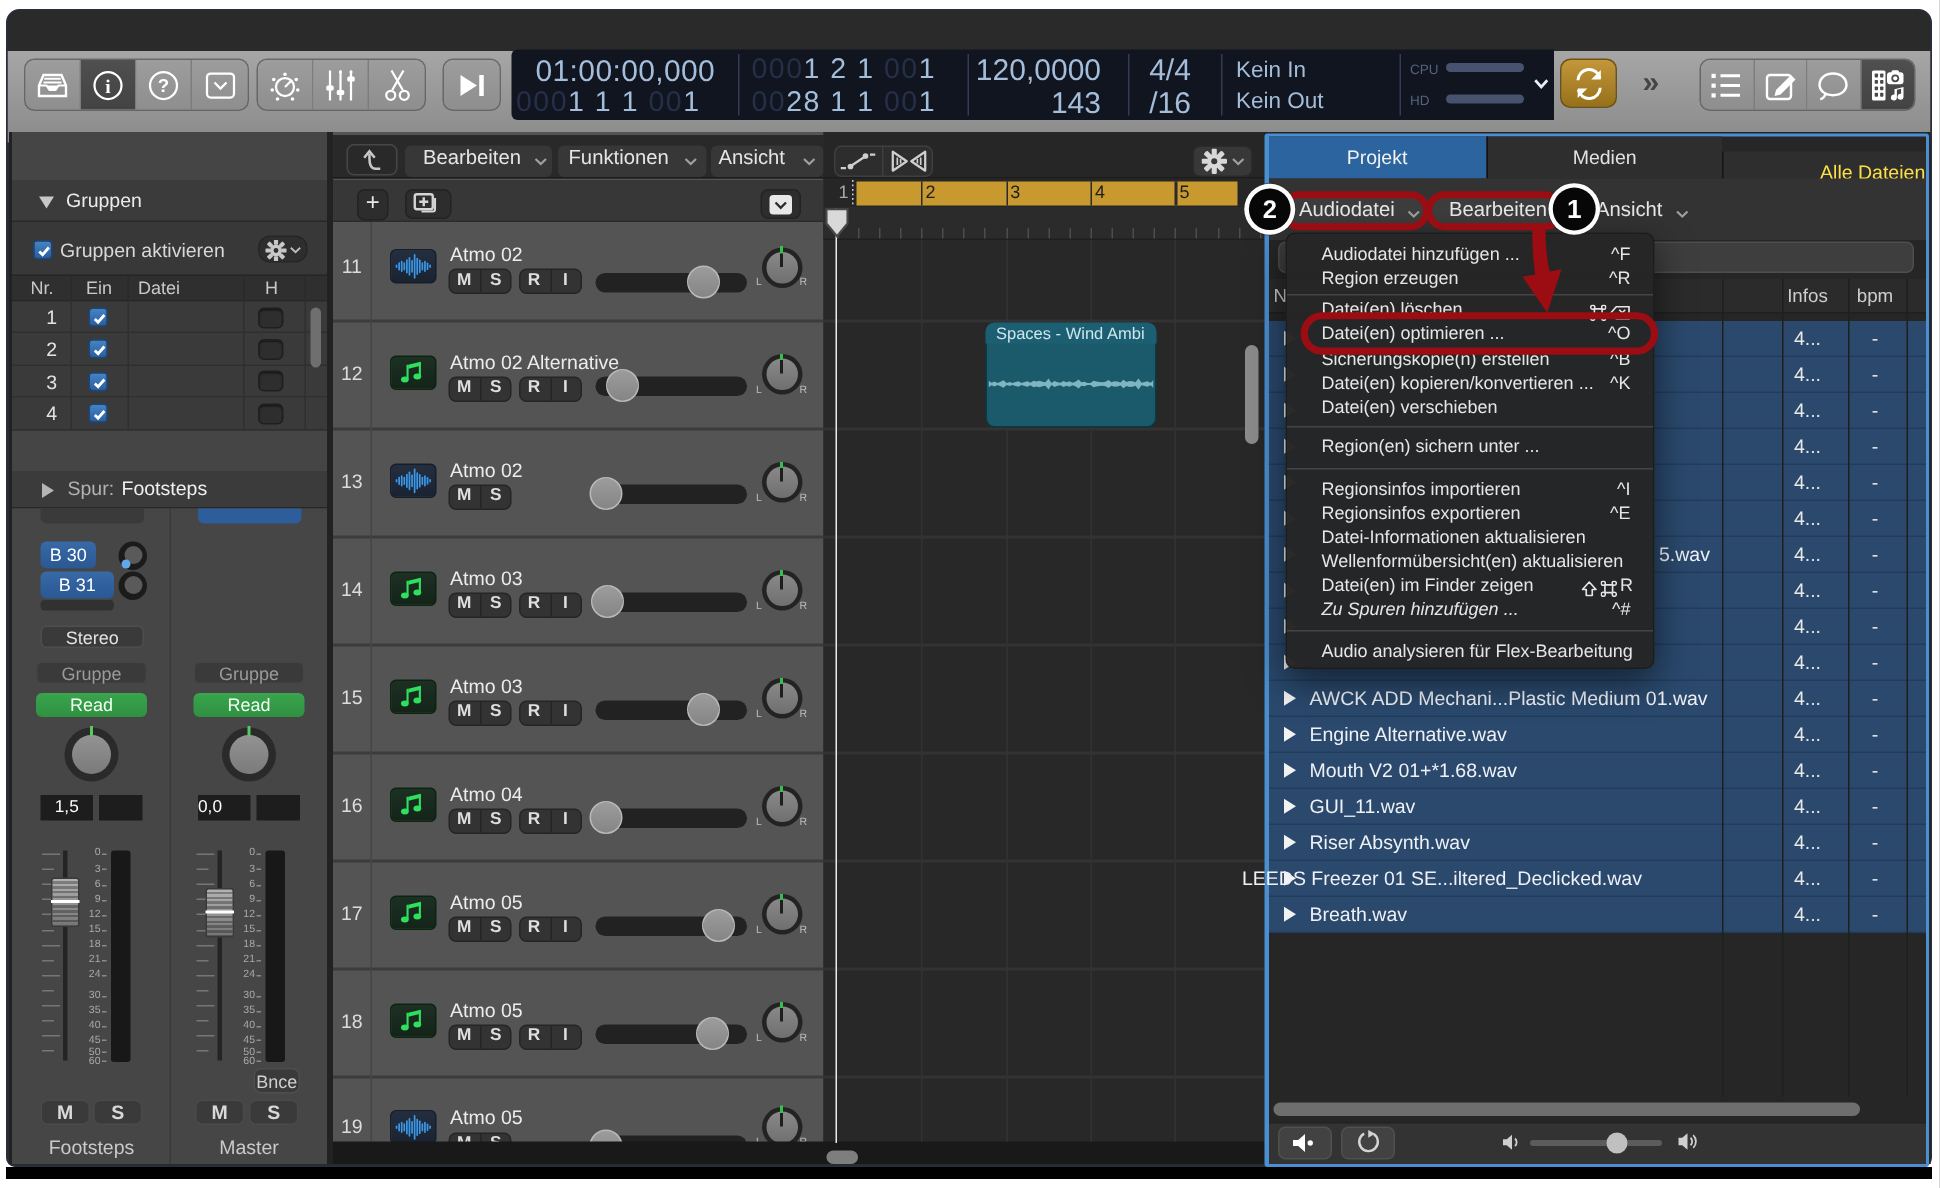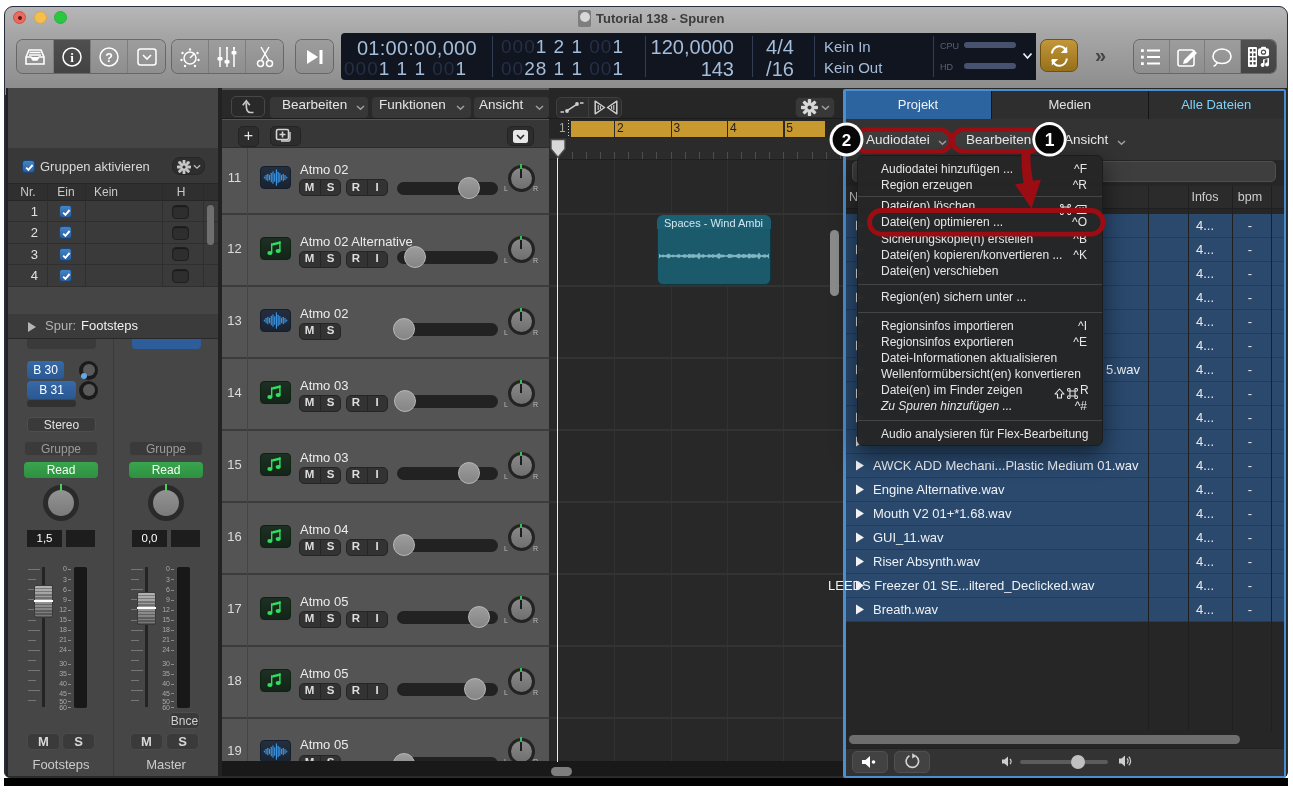--- a/index.html
+++ b/index.html
@@ -21,29 +21,20 @@
 .htoggle { position:absolute; width:17px; height:14px; background:#2e2e2e; border:1px solid #1f1f1f; border-radius:4px; box-shadow:inset 0 1px 1px rgba(0,0,0,.5); }
 .strip-btn { position:absolute; background:#3a3a3a; border:1px solid #4e4e4e; border-radius:4px; color:#dcdcdc; font-size:12px; text-align:center; }
 .menu-item { position:absolute; left:881px; color:#e6e6e6; font-size:12px; white-space:nowrap; }
 .menu-sc { position:absolute; color:#e6e6e6; font-size:12px; text-align:right; right:206px; }
 .frow-name { position:absolute; left:873px; color:#eef1f5; font-size:13px; white-space:nowrap; }
 .tbgroup#rgrp .tbtn { width:35.5px; }
 </style></head>
 <body>
 <div id="page">
 <div id="win">
-<div id="titlebar">
-  <div class="light" style="left:8px;background:#ec6b60;border:1px solid #ce5248;"></div>
-        <div class="abs" style="left:13px;top:8.5px;width:4px;height:4px;border-radius:50%;background:#5e1616;"></div>
-  <div class="light" style="left:28.5px;background:#f5bf4f;border:1px solid #dba73e;"></div>
-  <div class="light" style="left:49px;background:#2ac840;border:1px solid #27b33a;"></div>
-  <div class="abs" style="left:573px;top:2.5px;width:13px;height:17px;background:#7e7e7e;border-radius:2px;"></div>
-  <div class="abs" style="left:574.5px;top:4.5px;width:10px;height:10px;background:#d8d8d8;border-radius:50%;"></div>
-  <div class="abs" style="left:591px;top:3.5px;font-size:13px;font-weight:700;color:#3c3c3c;">Tutorial 138 - Spuren</div>
-</div>
 <div id="toolbar"></div>
 </div>
 
 <div class="tbgroup" style="left:17px;">
 <div class="tbtn">
         <svg width="22" height="20" viewBox="0 0 22 20">
           <path d="M2 10 L5 3 H17 L20 10 V17 H2 Z" fill="none" stroke="#fff" stroke-width="1.6"></path>
           <path d="M2 10 H7 L9 13 H13 L15 10 H20" fill="#fff" stroke="#fff" stroke-width="1.4"></path>
           <path d="M5.5 5.5 H16.5 M5 8 H17" stroke="#fff" stroke-width="1.3"></path>
         </svg>
@@ -177,20 +168,24 @@
 <div class="abs" style="left:940px;top:62px;font-size:9px;color:#55627f;">HD</div>
 <div class="abs" style="left:964px;top:63px;width:52px;height:6px;background:#47536e;border-radius:3px;"></div>
 <svg class="abs" style="left:1022px;top:52px;" width="11" height="8" viewBox="0 0 11 8">
       <path d="M1.5 1.5 L5.5 6 L9.5 1.5" fill="none" stroke="#e8edf5" stroke-width="1.8"></path>
     </svg>
 <div class="abs" style="left:6px;top:88px;width:1281px;height:688px;background:#222;"></div>
 <div class="abs" style="left:8px;top:88px;width:210px;height:688px;background:#454545;"></div>
 <div class="abs" style="left:222px;top:88px;width:327px;height:688px;background:#545454;"></div>
 <div class="abs" style="left:549px;top:88px;width:294px;height:688px;background:#282828;"></div>
 <div class="abs" style="left:843px;top:88px;width:444px;height:688px;background:#262626;"></div>
+<div class="hdr" style="top:120px;height:28px;left:8px;width:210px;">
+      <span class="tri-d" style="position:absolute;left:18px;top:11px;"></span>
+      <span style="position:absolute;left:36px;top:6px;color:#ececec;">Gruppen</span>
+    </div>
 <div class="abs" style="left:8px;top:148px;width:210px;height:139px;background:#383838;"></div>
 <div class="cb" style="left:22px;top:160px;">
       <svg width="11" height="11" viewBox="0 0 11 11" style="position:absolute;left:1px;top:1px;">
         <path d="M2.2 5.6 L4.4 7.8 L8.6 3" stroke="#fff" stroke-width="1.9" fill="none"></path>
       </svg>
     </div>
 <div class="abs" style="left:40px;top:159px;font-size:13px;color:#d8d8d8;">Gruppen aktivieren</div>
 <div class="abs" style="left:172px;top:157px;width:33px;height:18px;background:#2e2e2e;border-radius:8px;border:1px solid #262626;"></div>
 <svg class="abs" style="left:177px;top:160px;" width="14" height="14" viewBox="0 0 14 14">
       <circle cx="7" cy="7" r="4" fill="#c8c8c8"></circle>
@@ -205,21 +200,21 @@
         <rect x="-1.4" y="-7.4" width="2.8" height="3.6" rx="0.7" transform="rotate(315 7 7) translate(7 7)"></rect>
       </g>
       <circle cx="7" cy="7" r="1.6" fill="#2e2e2e"></circle>
     </svg>
 <svg class="abs" style="left:193px;top:164px;" width="8" height="6" viewBox="0 0 9 6">
       <path d="M1 1 L4.5 4.3 L8 1" fill="none" stroke="#bbb" stroke-width="1.5"></path>
     </svg>
 <div class="abs" style="left:8px;top:183px;width:210px;height:18px;background:#2f2f2f;border-top:1px solid #262626;border-bottom:1px solid #262626;"></div>
 <div class="abs" style="left:3px;top:185px;width:50px;text-align:center;font-size:12px;color:#c9c9c9;">Nr.</div>
 <div class="abs" style="left:41px;top:185px;width:50px;text-align:center;font-size:12px;color:#c9c9c9;">Ein</div>
-<div class="abs" style="left:81px;top:185px;width:50px;text-align:center;font-size:12px;color:#c9c9c9;">Kein</div>
+<div class="abs" style="left:81px;top:185px;width:50px;text-align:center;font-size:12px;color:#c9c9c9;">Datei</div>
 <div class="abs" style="left:156px;top:185px;width:50px;text-align:center;font-size:12px;color:#c9c9c9;">H</div>
 <div class="abs" style="left:47px;top:184px;width:1px;height:102px;background:#2a2a2a;"></div>
 <div class="abs" style="left:85px;top:184px;width:1px;height:102px;background:#2a2a2a;"></div>
 <div class="abs" style="left:162px;top:184px;width:1px;height:102px;background:#2a2a2a;"></div>
 <div class="abs" style="left:203px;top:184px;width:1px;height:102px;background:#2a2a2a;"></div>
 <div class="abs" style="left:8px;top:201.0px;width:210px;height:21.4px;background:#3a3a3a;border-bottom:1px solid #2f2f2f;"></div>
 <div class="abs" style="left:10px;top:204.0px;width:28px;text-align:right;font-size:13px;color:#e2e2e2;">1</div>
 <div class="cb" style="left:59px;top:205.0px;">
       <svg width="11" height="11" viewBox="0 0 11 11" style="position:absolute;left:1px;top:1px;">
         <path d="M2.2 5.6 L4.4 7.8 L8.6 3" stroke="#fff" stroke-width="1.9" fill="none"></path>
@@ -278,21 +273,21 @@
 <div class="abs" style="left:24px;top:462px;width:74px;height:16px;background:linear-gradient(#3aa44e,#2e9140);border-radius:4px;color:#f2fff2;font-size:12px;text-align:center;line-height:16px;">Read</div>
 <div class="abs" style="left:129px;top:462px;width:74px;height:16px;background:linear-gradient(#3aa44e,#2e9140);border-radius:4px;color:#f2fff2;font-size:12px;text-align:center;line-height:16px;">Read</div>
 <div class="abs" style="left:43px;top:485px;width:36px;height:36px;border-radius:50%;background:#2a2a2a;"></div>
 <div class="abs" style="left:48px;top:490px;width:26px;height:26px;border-radius:50%;background:linear-gradient(#939393,#7a7a7a);"></div>
 <div class="abs" style="left:60px;top:484px;width:2px;height:7px;background:#58c860;"></div>
 <div class="abs" style="left:148px;top:485px;width:36px;height:36px;border-radius:50%;background:#2a2a2a;"></div>
 <div class="abs" style="left:153px;top:490px;width:26px;height:26px;border-radius:50%;background:linear-gradient(#939393,#7a7a7a);"></div>
 <div class="abs" style="left:165px;top:484px;width:2px;height:7px;background:#58c860;"></div>
 <div class="abs" style="left:27px;top:530px;width:35px;height:17px;background:#1d1d1d;color:#fff;font-size:11.5px;text-align:center;line-height:17px;">1,5</div>
 <div class="abs" style="left:66px;top:530px;width:29px;height:17px;background:#1d1d1d;"></div>
-<div class="abs" style="left:132px;top:530px;width:35px;height:17px;background:#1d1d1d;color:#fff;font-size:11.5px;text-align:center;line-height:17px;">0,0</div>
+<div class="abs" style="left:132px;top:530px;width:35px;height:17px;background:#1d1d1d;color:#fff;font-size:11.5px;line-height:17px;">0,0</div>
 <div class="abs" style="left:171px;top:530px;width:29px;height:17px;background:#1d1d1d;"></div>
 <div class="abs" style="left:42px;top:567px;width:3px;height:140px;background:#242424;"></div>
 <div class="abs" style="left:47px;top:565.0px;width:20px;text-align:right;font-size:7px;color:#a9a9a9;line-height:8px;">0</div>
 <div class="abs" style="left:68px;top:568.5px;width:3px;height:1px;background:#8a8a8a;"></div>
 <div class="abs" style="left:47px;top:575.5px;width:20px;text-align:right;font-size:7px;color:#a9a9a9;line-height:8px;">3</div>
 <div class="abs" style="left:68px;top:579.0px;width:3px;height:1px;background:#8a8a8a;"></div>
 <div class="abs" style="left:47px;top:586.0px;width:20px;text-align:right;font-size:7px;color:#a9a9a9;line-height:8px;">6</div>
 <div class="abs" style="left:68px;top:589.5px;width:3px;height:1px;background:#8a8a8a;"></div>
 <div class="abs" style="left:47px;top:596.0px;width:20px;text-align:right;font-size:7px;color:#a9a9a9;line-height:8px;">9</div>
 <div class="abs" style="left:68px;top:599.5px;width:3px;height:1px;background:#8a8a8a;"></div>
@@ -779,21 +774,21 @@
     </svg>
 <div class="abs" style="left:556.9px;top:139px;width:1.6px;height:623px;background:#ececec;z-index:5;"></div>
 <svg class="abs" style="left:549px;top:138px;z-index:6;" width="18" height="21" viewBox="0 0 18 21">
       <path d="M2 1.5 H16 V11 L9 19.5 L2 11 Z" fill="#d9d9d9" stroke="#4a4a4a" stroke-width="1.4"></path>
     </svg>
 <div class="abs" style="left:830px;top:230px;width:9px;height:66px;background:#8b8b8b;border-radius:4.5px;"></div>
 <div class="abs" style="left:843px;top:88.5px;width:443px;height:689px;background:#4a8fd2;border-radius:2px;"></div>
 <div class="abs" style="left:845.5px;top:91px;width:438px;height:684.5px;background:#262626;"></div>
 <div class="abs" style="left:845.5px;top:91px;width:145px;height:28px;background:#2c649f;color:#f2f2f2;font-size:13px;text-align:center;line-height:28px;">Projekt</div>
 <div class="abs" style="left:990.5px;top:91px;width:157.5px;height:28px;background:#2e2e2e;color:#e2e2e2;font-size:13px;text-align:center;line-height:28px;border-left:1px solid #141414;">Medien</div>
-<div class="abs" style="left:1148px;top:91px;width:135.5px;height:28px;background:#2e2e2e;color:#7dd3fc;font-size:13px;text-align:center;line-height:28px;border-left:1px solid #141414;">Alle Dateien</div>
+<div class="abs" style="left:1148px;top:101px;width:135.5px;height:28px;background:#2e2e2e;color:#fde047;font-size:13px;text-align:right;line-height:28px;border-left:1px solid #141414;">Alle Dateien</div>
 <div class="abs" style="left:845.5px;top:119px;width:438px;height:41px;background:#333;"></div>
 <div class="abs" style="left:857px;top:128.5px;width:93px;height:23px;background:#3d3d3d;border-radius:11.5px;"></div>
 <div class="abs" style="left:954px;top:128.5px;width:88px;height:23px;background:#3d3d3d;border-radius:11.5px;"></div>
 <div class="abs" style="left:866px;top:132px;font-size:13.5px;color:#e8e8e8;">Audiodatei</div>
 <div class="abs" style="left:966px;top:132px;font-size:13.5px;color:#e8e8e8;">Bearbeiten</div>
 <div class="abs" style="left:1064px;top:132px;font-size:13.5px;color:#e8e8e8;">Ansicht</div>
 <svg class="abs" style="left:938px;top:140px;" width="9" height="6" viewBox="0 0 9 6">
       <path d="M1 1 L4.5 4.3 L8 1" fill="none" stroke="#9f9f9f" stroke-width="1.5"></path>
     </svg>
 <svg class="abs" style="left:1038px;top:140px;" width="9" height="6" viewBox="0 0 9 6">
@@ -966,21 +961,21 @@
 <div class="menu-sc" style="top:231.5px;z-index:11;">^B</div>
 <div class="menu-item" style="top:247.5px;z-index:11;">Datei(en) kopieren/konvertieren ...</div>
 <div class="menu-sc" style="top:247.5px;z-index:11;">^K</div>
 <div class="menu-item" style="top:263.5px;z-index:11;">Datei(en) verschieben</div>
 <div class="menu-item" style="top:290.0px;z-index:11;">Region(en) sichern unter ...</div>
 <div class="menu-item" style="top:318.5px;z-index:11;">Regionsinfos importieren</div>
 <div class="menu-sc" style="top:318.5px;z-index:11;">^I</div>
 <div class="menu-item" style="top:334.5px;z-index:11;">Regionsinfos exportieren</div>
 <div class="menu-sc" style="top:334.5px;z-index:11;">^E</div>
 <div class="menu-item" style="top:350.5px;z-index:11;">Datei-Informationen aktualisieren</div>
-<div class="menu-item" style="top:366.5px;z-index:11;">Wellenformübersicht(en) konvertieren</div>
+<div class="menu-item" style="top:366.5px;z-index:11;">Wellenformübersicht(en) aktualisieren</div>
 <div class="menu-item" style="top:382.5px;z-index:11;">Datei(en) im Finder zeigen</div>
 <div class="abs" style="left:1054px;top:384.5px;z-index:11;"><svg width="11" height="11" viewBox="0 0 11 11">
         <path d="M5.5 1 L10 6 H7.5 V10 H3.5 V6 H1 Z" fill="none" stroke="#e6e6e6" stroke-width="1.1" stroke-linejoin="round"></path>
       </svg></div>
 <div class="abs" style="left:1067px;top:384.5px;z-index:11;"><svg width="11" height="11" viewBox="0 0 12 12">
         <path d="M3.2 3.2 h5.6 M3.2 8.8 h5.6 M3.2 3.2 v5.6 M8.8 3.2 v5.6" stroke="#e6e6e6" stroke-width="1.2" fill="none"></path>
         <circle cx="2" cy="2" r="1.5" fill="none" stroke="#e6e6e6" stroke-width="1.1"></circle>
         <circle cx="10" cy="2" r="1.5" fill="none" stroke="#e6e6e6" stroke-width="1.1"></circle>
         <circle cx="2" cy="10" r="1.5" fill="none" stroke="#e6e6e6" stroke-width="1.1"></circle>
         <circle cx="10" cy="10" r="1.5" fill="none" stroke="#e6e6e6" stroke-width="1.1"></circle>

